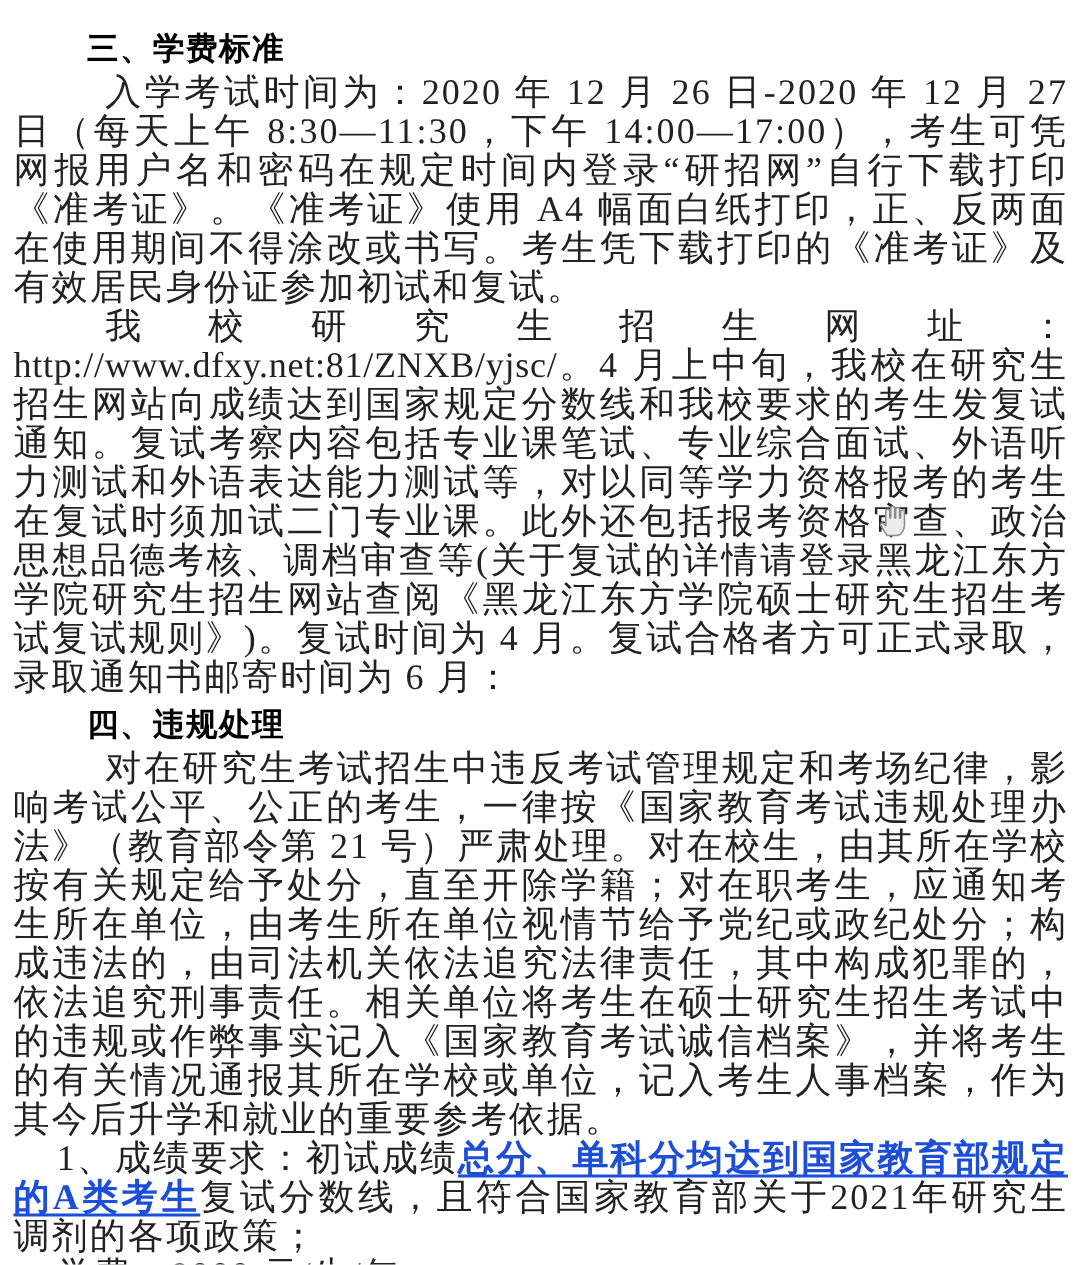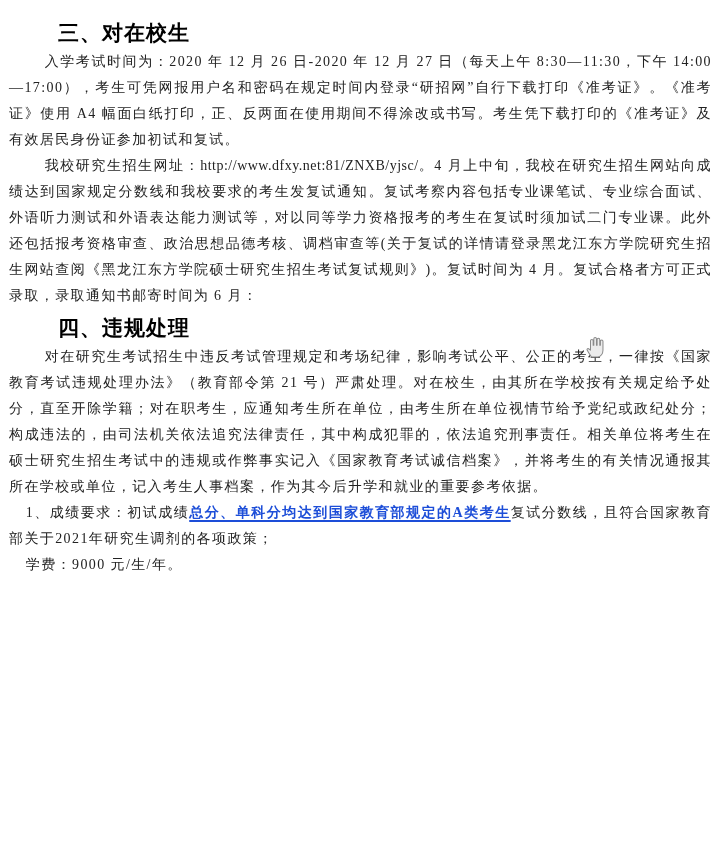--- a/index.html
+++ b/index.html
@@ -18,21 +18,21 @@
     font-family: "Liberation Sans", sans-serif;
     font-weight: 700;
     font-size: 21px;
     line-height: 25px;
     color: #000000;
     letter-spacing: 1px;
     margin: 6px 0 4px 49px;
   }
   .para {
     font-family: "Liberation Serif", serif;
-    font-size: 14px;
+    font-size: 24px;
     line-height: 26px;
     letter-spacing: 1.4px;
     color: #222222;
     margin: 0;
     text-align: justify;
   }
   .para.paragraph { text-indent: 2.55em; }
   .para.item     { text-indent: 1.2em; }
   .hl {
     color: #1d4ed8;
@@ -47,21 +47,21 @@
     left: 584px; top: 333px;
     width: 22px; height: 26px;
     pointer-events: none;
   }
 </style>
 </head>
 <body>
 
 <div class="doc">
     <section>
-      <h2 class="heading">三、对在校生</h2>
+      <h2 class="heading">三、学费标准</h2>
       <p class="para paragraph"><span>入学考试时间为：2020 年 12 月 26 日-2020 年 12 月 27 日（每天上午 8:30—11:30，下午 14:00—17:00），考生可凭网报用户名和密码在规定时间内登录“研招网”自行下载打印《准考证》。《准考证》使用 A4 幅面白纸打印，正、反两面在使用期间不得涂改或书写。考生凭下载打印的《准考证》及有效居民身份证参加初试和复试。</span></p>
       <p class="para paragraph"><span>我校研究生招生网址：</span><span class="url">http://www.dfxy.net:81/ZNXB/yjsc/</span><span>。4 月上中旬，我校在研究生招生网站向成绩达到国家规定分数线和我校要求的考生发复试通知。复试考察内容包括专业课笔试、专业综合面试、外语听力测试和外语表达能力测试等，对以同等学力资格报考的考生在复试时须加试二门专业课。此外还包括报考资格审查、政治思想品德考核、调档审查等(关于复试的详情请登录黑龙江东方学院研究生招生网站查阅《黑龙江东方学院硕士研究生招生考试复试规则》)。复试时间为 4 月。复试合格者方可正式录取，录取通知书邮寄时间为 6 月：</span></p>
     </section>
     <section>
       <h2 class="heading">四、违规处理</h2>
       <p class="para paragraph"><span>对在研究生考试招生中违反考试管理规定和考场纪律，影响考试公平、公正的考生，一律按《国家教育考试违规处理办法》（教育部令第 21 号）严肃处理。对在校生，由其所在学校按有关规定给予处分，直至开除学籍；对在职考生，应通知考生所在单位，由考生所在单位视情节给予党纪或政纪处分；构成违法的，由司法机关依法追究法律责任，其中构成犯罪的，依法追究刑事责任。相关单位将考生在硕士研究生招生考试中的违规或作弊事实记入《国家教育考试诚信档案》，并将考生的有关情况通报其所在学校或单位，记入考生人事档案，作为其今后升学和就业的重要参考依据。</span></p>
     </section>
     <section>
       <p class="para item"><span>1、成绩要求：初试成绩</span><span class="hl">总分、单科分均达到国家教育部规定的A类考生</span><span>复试分数线，且符合国家教育部关于2021年研究生调剂的各项政策；</span></p>
     </section>

